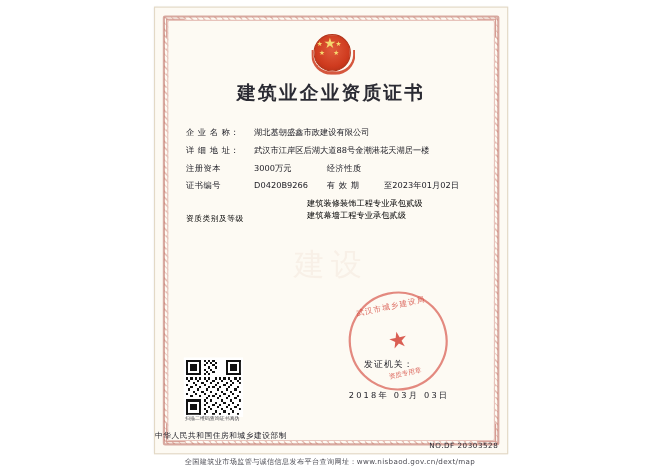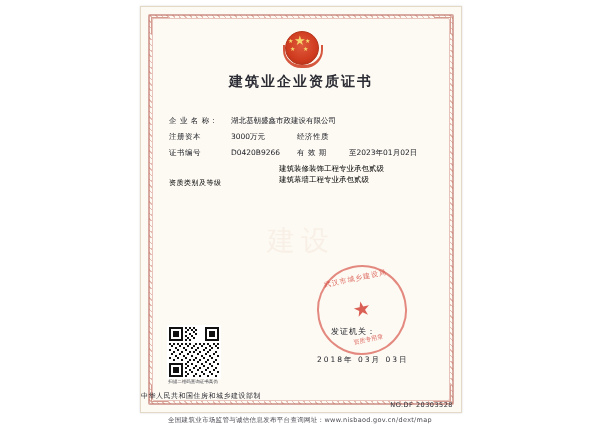--- a/index.html
+++ b/index.html
@@ -122,21 +122,21 @@
   }
 
   
   .title {
     position: absolute;
     left: 0;
     right: 0;
     top: 66px;
     text-align: center;
     font-family: "DejaVu Sans", "Liberation Sans", sans-serif;
-    font-size: 14px;
+    font-size: 17px;
     font-weight: bold;
     letter-spacing: 2px;
     color: #2b2b33;
   }
   .subtitle {
     position: absolute;
     left: 0;
     right: 0;
     top: 88px;
     text-align: center;
@@ -350,20 +350,24 @@
 
     <div class="watermark">建设</div>
 
     <div class="form">
 
       <div class="row">
         <div class="lbl">企 业 名 称：</div>
         <div class="val">湖北基朝盛鑫市政建设有限公司</div>
       </div>
 
+      <div class="row">
+        <div class="lbl">详 细 地 址：</div>
+        <div class="val">武汉市江岸区后湖大道88号金潮港花天湖居一楼</div>
+      </div>
 
 
       <div class="row two">
         <div class="lbl">注册资本</div>
         <div class="val" style="flex:0 0 66px;">3000万元</div>
         <div class="lbl" style="width:52px;flex:0 0 52px;">经济性质</div>
       </div>
 
       <div class="row two">
         <div class="lbl">证书编号</div>

